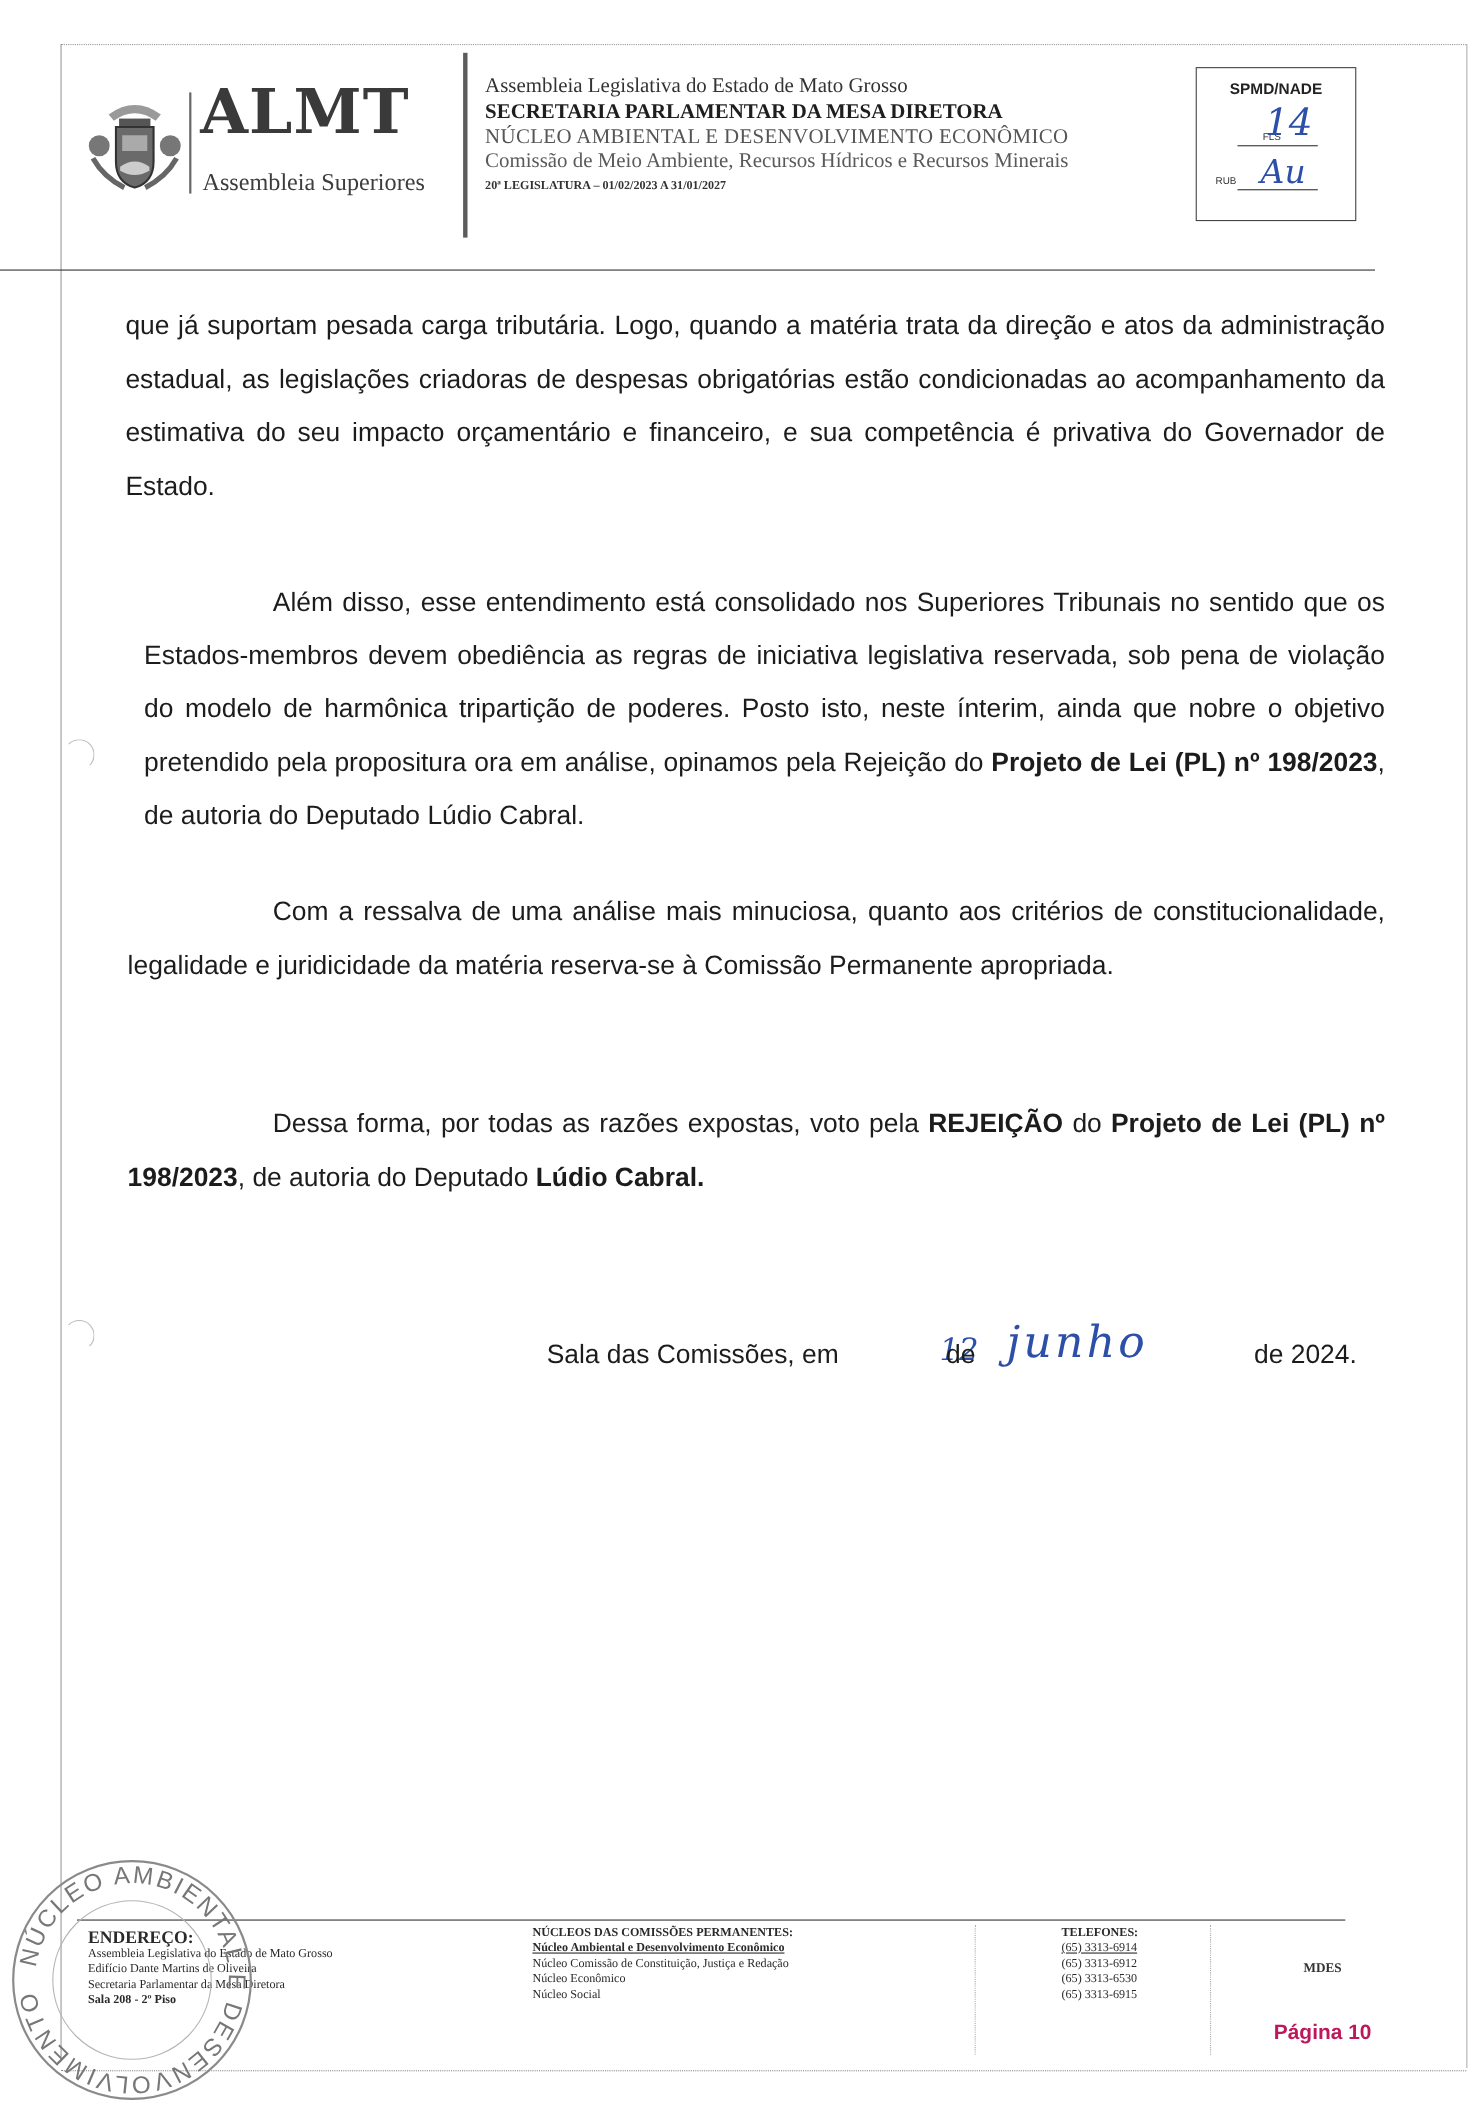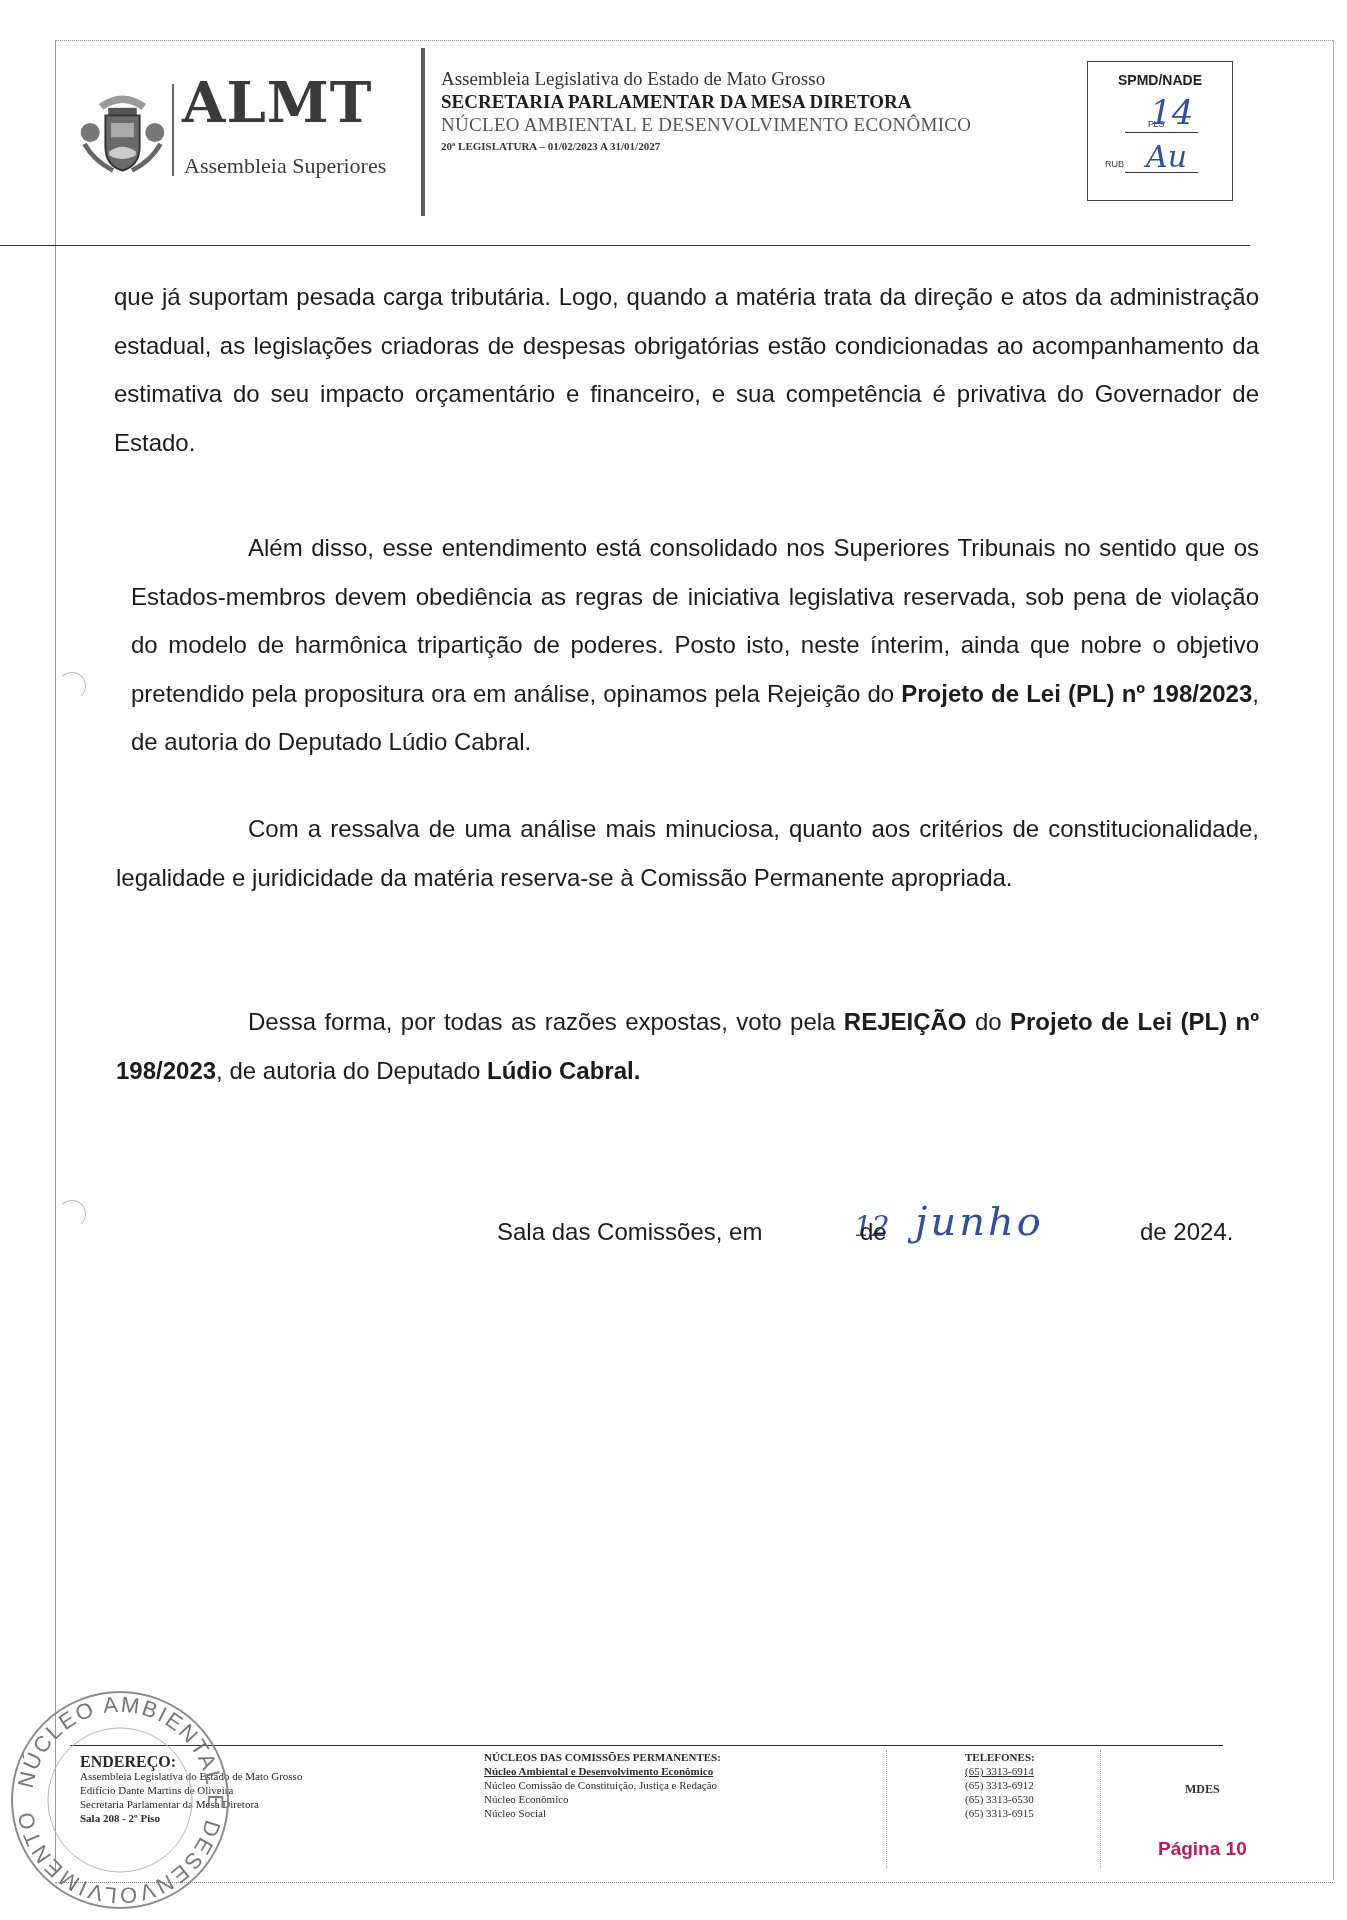--- a/index.html
+++ b/index.html
@@ -91,20 +91,21 @@
     <path d="M90 62 Q80 80 60 90" stroke="#666" stroke-width="5" fill="none"></path>
   </svg>
   <div class="logo-divider"></div>
   <div class="logo-text">ALMT</div>
   <div class="logo-sub">Assembleia Superiores</div>
   <div class="header-divider"></div>
   <div class="hdr">
     <div class="l1">Assembleia Legislativa do Estado de Mato Grosso</div>
     <div class="l2">SECRETARIA PARLAMENTAR DA MESA DIRETORA</div>
     <div class="l3">NÚCLEO AMBIENTAL E DESENVOLVIMENTO ECONÔMICO</div>
+    <div class="l4">Comissão de Meio Ambiente, Recursos Hídricos e Recursos Minerais</div>
     <div class="l5">20ª LEGISLATURA – 01/02/2023 A 31/01/2027</div>
   </div>
 
   <div class="stamp-box">
     <div class="stamp-title">SPMD/NADE</div>
     <div class="stamp-fls-label">FLS</div>
     <div class="stamp-fls-line"></div>
     <div class="stamp-fls-val">14</div>
     <div class="stamp-rub-label">RUB</div>
     <div class="stamp-rub-line"></div>

